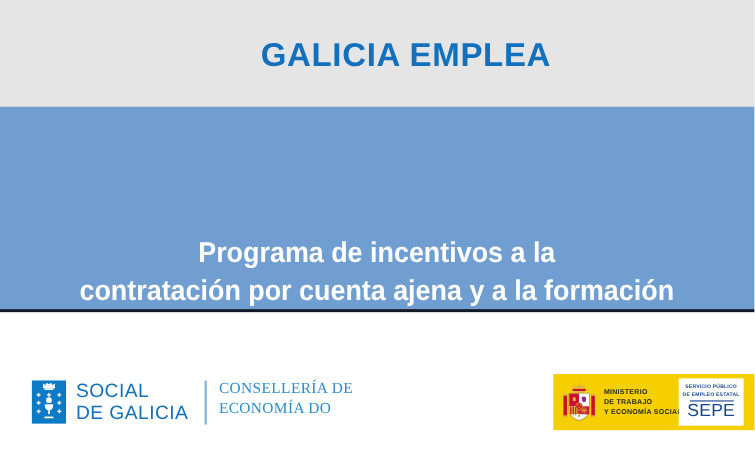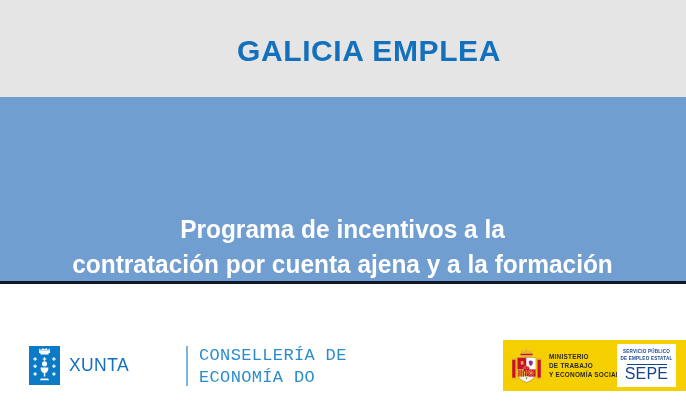--- a/index.html
+++ b/index.html
@@ -131,22 +131,22 @@
     width: 2px;
     height: 40px;
     background: #7fb2de;
   }
 
   .consellaria {
     position: absolute;
     left: 199px;
     top: 61px;
     color: #2b8ccd;
-    font-family: Liberation Mono, monospace;
-    font-size: 17px;
+    font-family: Liberation Serif, serif;
+    font-size: 14px;
     font-weight: normal;
     letter-spacing: 0.35px;
     line-height: 1.32;
     white-space: nowrap;
   }
   .consellaria .c {
     display: block;
   }
 
   
@@ -276,21 +276,22 @@
 
           <g fill="#ffffff">
             <circle cx="15.5" cy="17.8" r="2.6"></circle>
             <path d="M11.6 21.6 L19.4 21.6 Q19.4 26.6 15.5 27.6 Q11.6 26.6 11.6 21.6 Z"></path>
             <rect x="14.8" y="27.3" width="1.5" height="3.2"></rect>
             <path d="M11.9 32.6 L19.1 32.6 L20.1 34.3 L10.9 34.3 Z"></path>
           </g>
         </svg>
       </div>
       <div class="xunta-words">
-        <span class="w">XUNTA</span>
+        <span class="w">SOCIAL</span>
+        <span class="w">DE GALICIA</span>
       </div>
     </div>
 
     <div class="divider"></div>
 
     <div class="consellaria">
       <span class="c">CONSELLERÍA DE</span>
       <span class="c">ECONOMÍA DO</span>
     </div>
 

